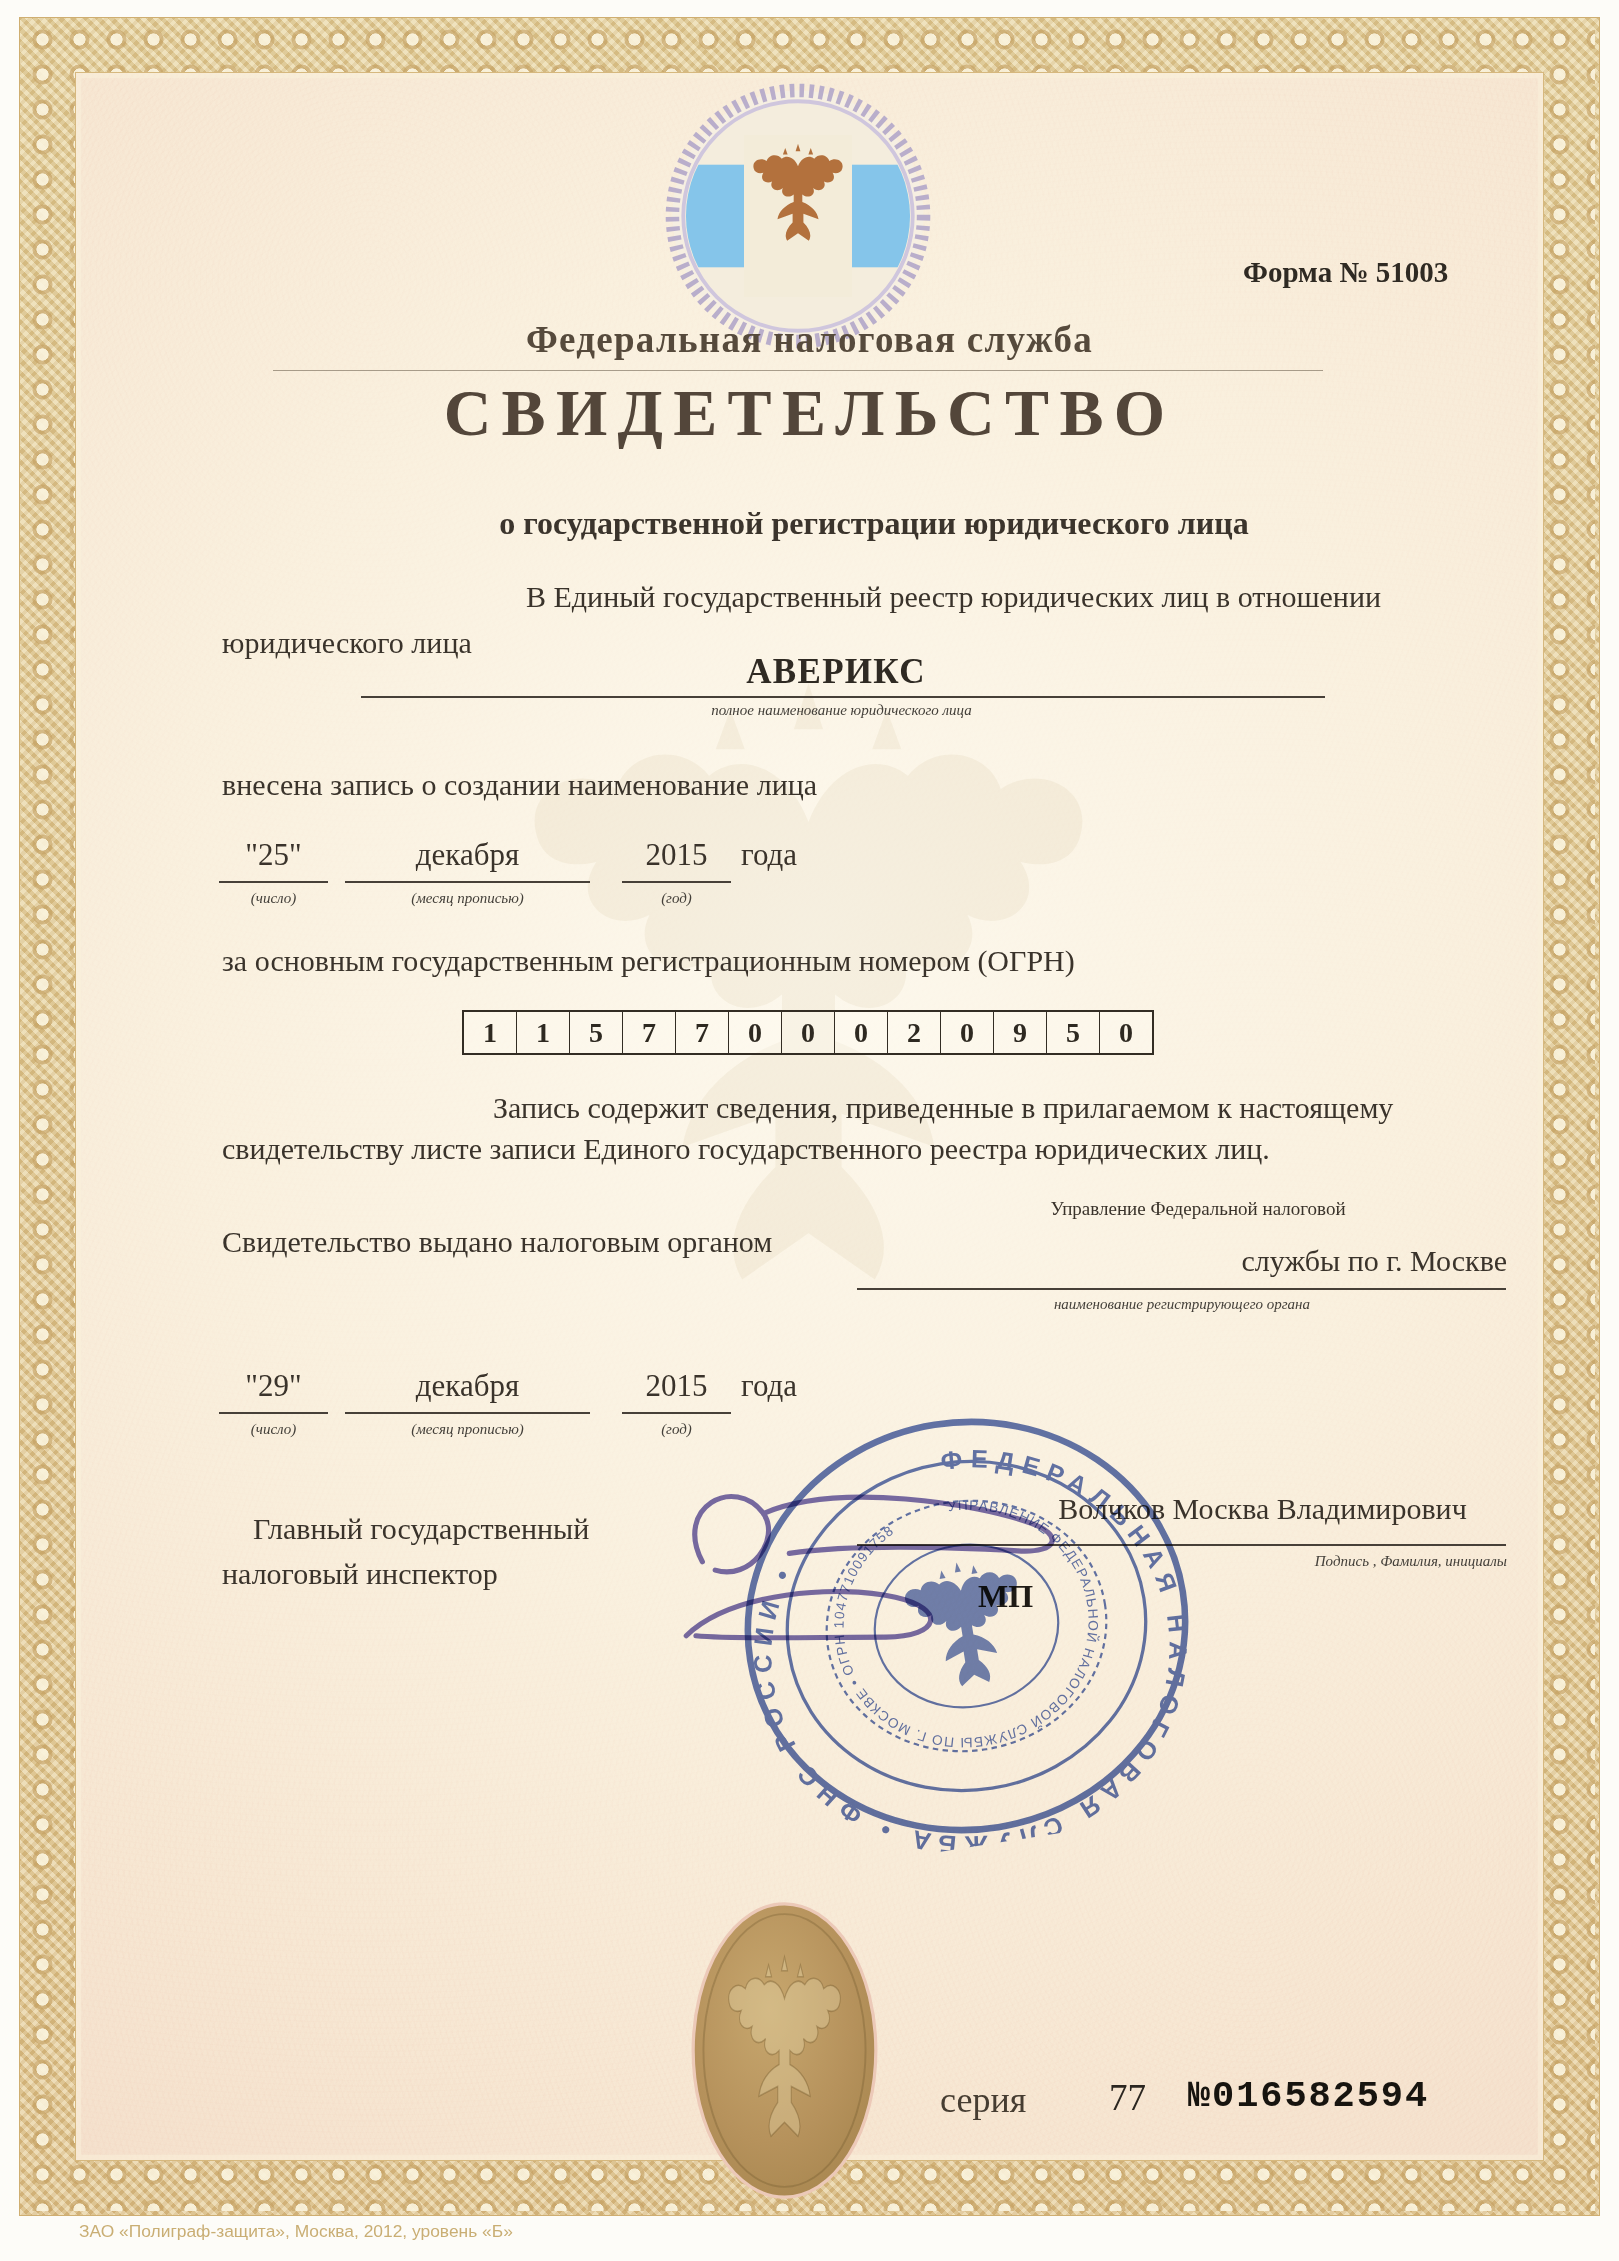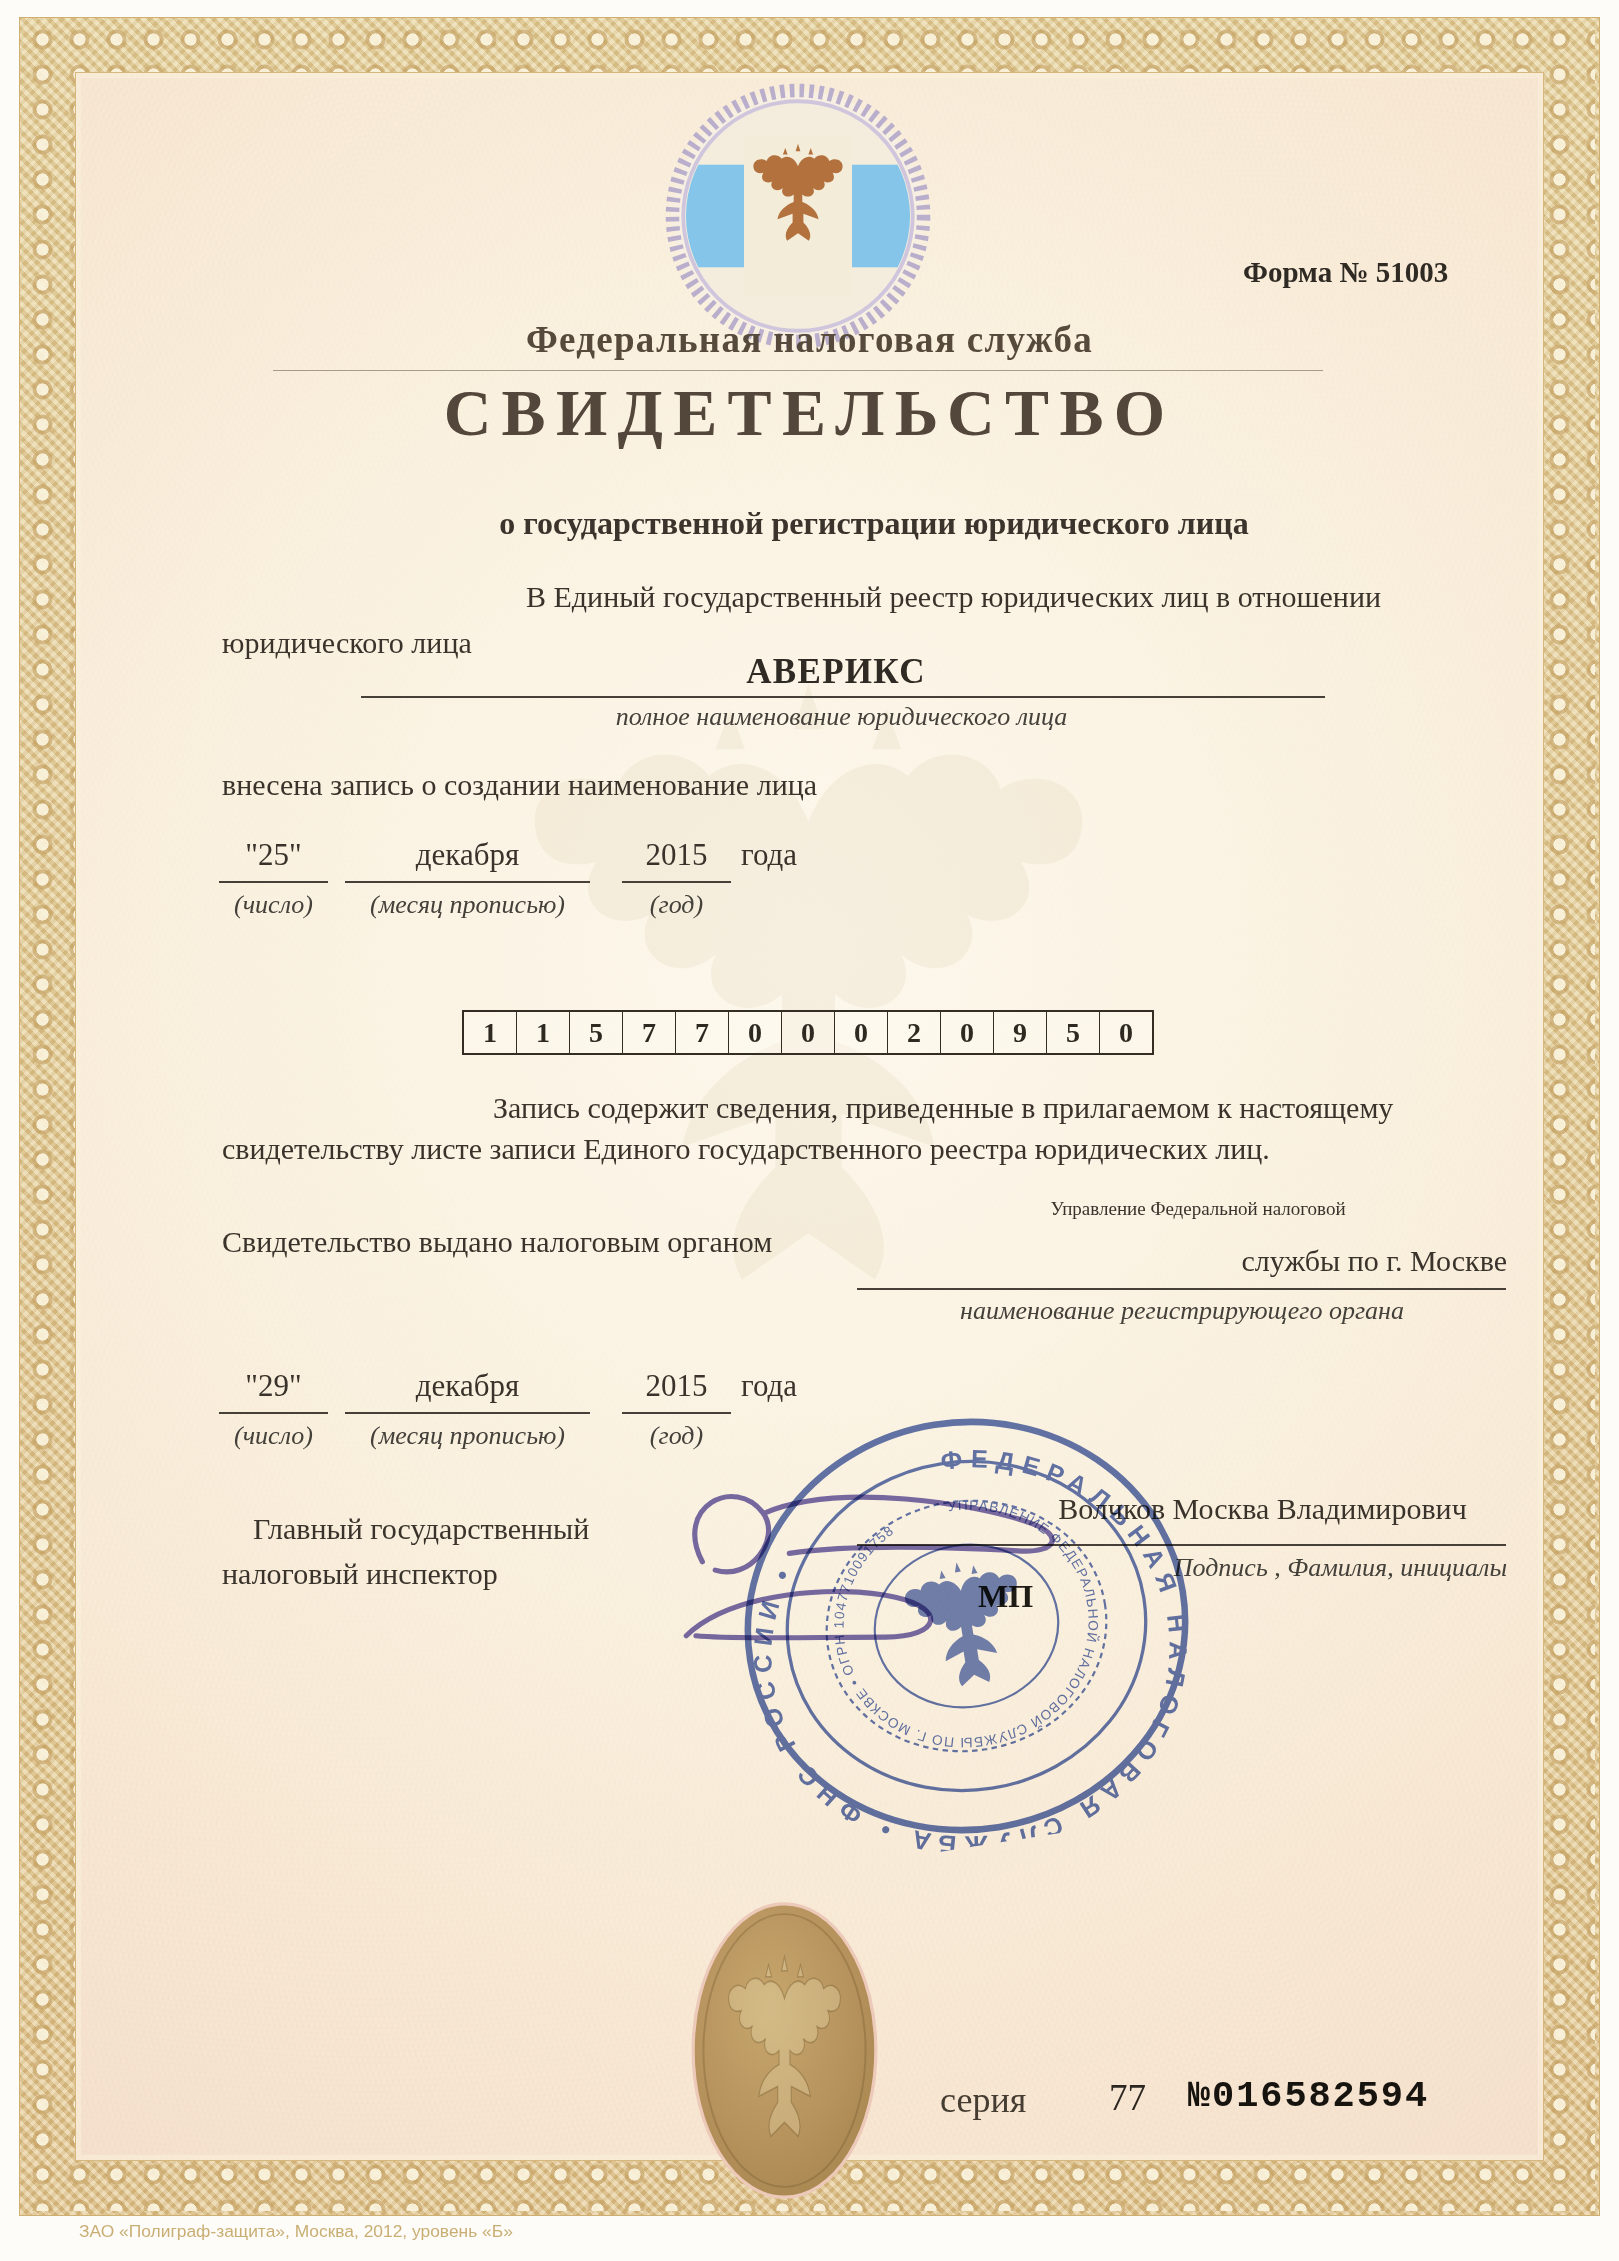--- a/index.html
+++ b/index.html
@@ -24,21 +24,21 @@
            repeating-linear-gradient(68deg, rgba(224,158,138,.05) 0 1.9px, rgba(0,0,0,0) 1.9px 5.2px),
            repeating-radial-gradient(circle at 20% 10%, rgba(219,148,128,.05) 0 1.3px, rgba(0,0,0,0) 1.3px 5.8px),
            repeating-radial-gradient(circle at 80% 85%, rgba(219,148,128,.05) 0 1.3px, rgba(0,0,0,0) 1.3px 5.8px);
          border:1.9px solid #d6b87e;box-shadow:inset 0 0 0 5.2px rgba(250,241,219,.55);}
   .layer{position:absolute;inset:0;}
   .t{position:absolute;white-space:nowrap;}
   .center{left:0;width:1619px;text-align:center;}
   .b{font-weight:bold;}
   .rule{position:absolute;height:1.9px;background:#474038;}
   .rule.thin{height:1.3px;background:rgba(100,88,70,.55);}
-  .cap{font-style:italic;font-size:26px;color:#44403a;}
+  .cap{font-style:italic;font-size:15px;color:#44403a;}
   
   .ogrn{position:absolute;left:462px;top:1010px;display:flex;border:2.6px solid #332d24;background:rgba(255,252,244,.35);}
   .ogrn span{width:52px;height:41px;border-right:1.9px solid #332d24;display:flex;align-items:center;justify-content:center;
              font-size:28px;font-weight:bold;color:#2e2921;}
   .ogrn span:last-child{border-right:none;}
   .stamp-wrap{position:absolute;left:712px;top:1407px;width:509px;height:438px;opacity:.87;mix-blend-mode:multiply;transform:rotate(-9deg);}
   .sig-wrap{position:absolute;left:638px;top:1449px;width:502px;height:277px;mix-blend-mode:multiply;}
   .wm{position:absolute;left:477px;top:663px;width:663px;height:663px;opacity:.08;}
   .footer-note{font-family:"Liberation Sans","DejaVu Sans",sans-serif;color:#c9ae74;font-size:17.4px;}
   .serial-num{font-family:"Liberation Mono","DejaVu Sans Mono",monospace;font-weight:bold;letter-spacing:1.9px;color:#17140f;}
@@ -102,20 +102,21 @@
     <div class="t" style="left:345px;top:837px;width:245px;text-align:center;font-size:31px;">декабря</div>
     <div class="t" style="left:622px;top:837px;width:109px;text-align:center;font-size:31px;">2015</div>
     <div class="t" style="left:741px;top:837px;font-size:31px;">года</div>
     <div class="rule" style="left:219px;top:881px;width:109px;"></div>
     <div class="rule" style="left:345px;top:881px;width:245px;"></div>
     <div class="rule" style="left:622px;top:881px;width:109px;"></div>
     <div class="t cap" style="left:219px;top:890px;width:109px;text-align:center;">(число)</div>
     <div class="t cap" style="left:345px;top:890px;width:245px;text-align:center;">(месяц прописью)</div>
     <div class="t cap" style="left:622px;top:890px;width:109px;text-align:center;">(год)</div>
 
+    <div class="t" style="left:222px;top:944px;font-size:30px;">за основным государственным регистрационным номером (ОГРН)</div>
     <div class="ogrn">
       <span>1</span>
       <span>1</span>
       <span>5</span>
       <span>7</span>
       <span>7</span>
       <span>0</span>
       <span>0</span>
       <span>0</span>
       <span>2</span>

